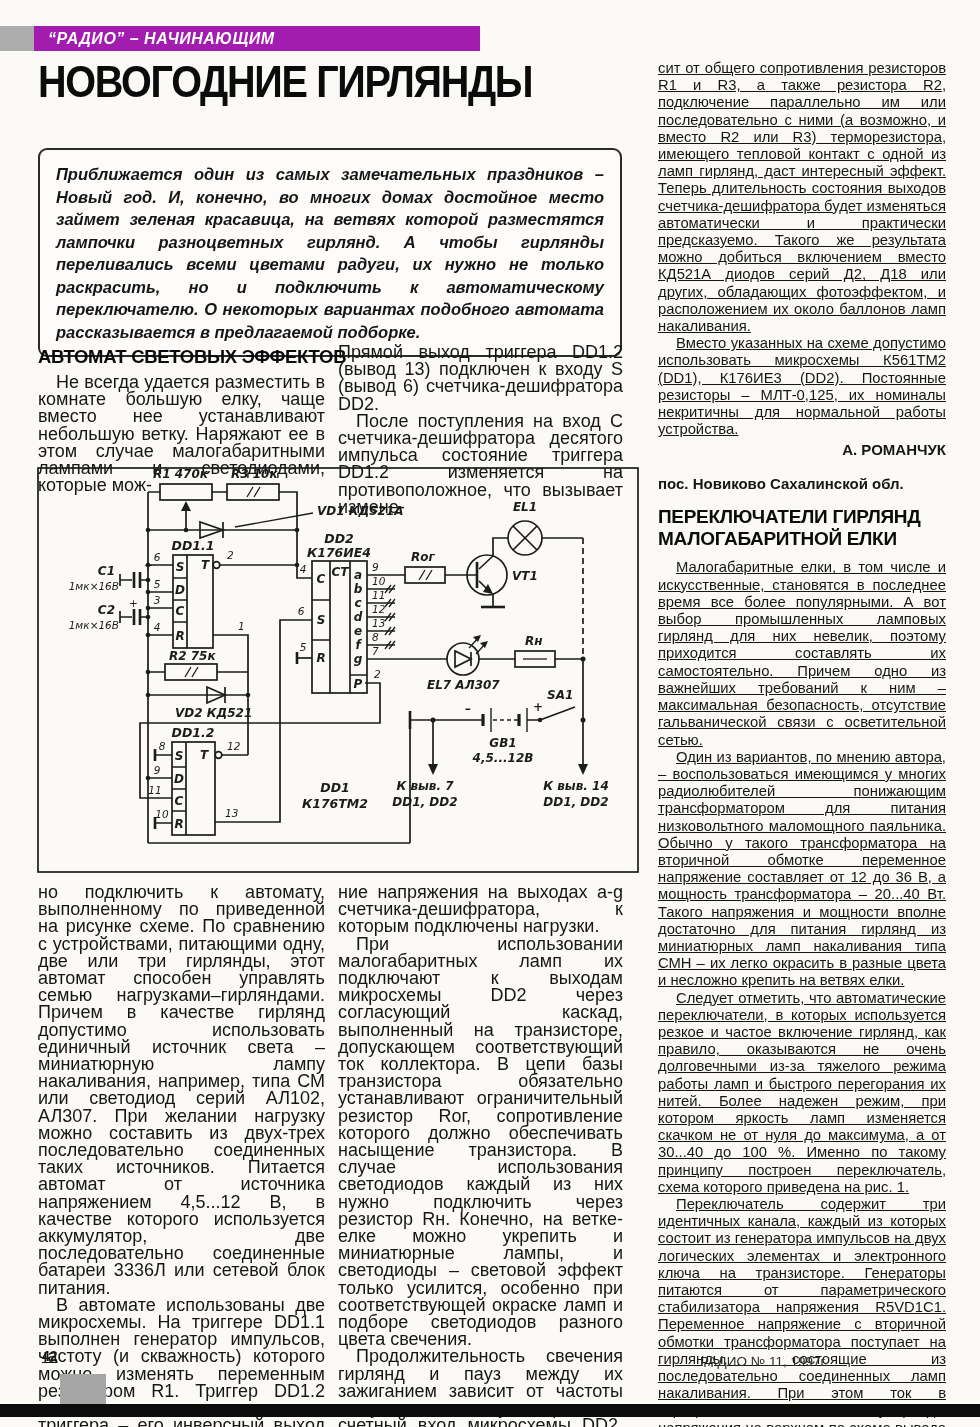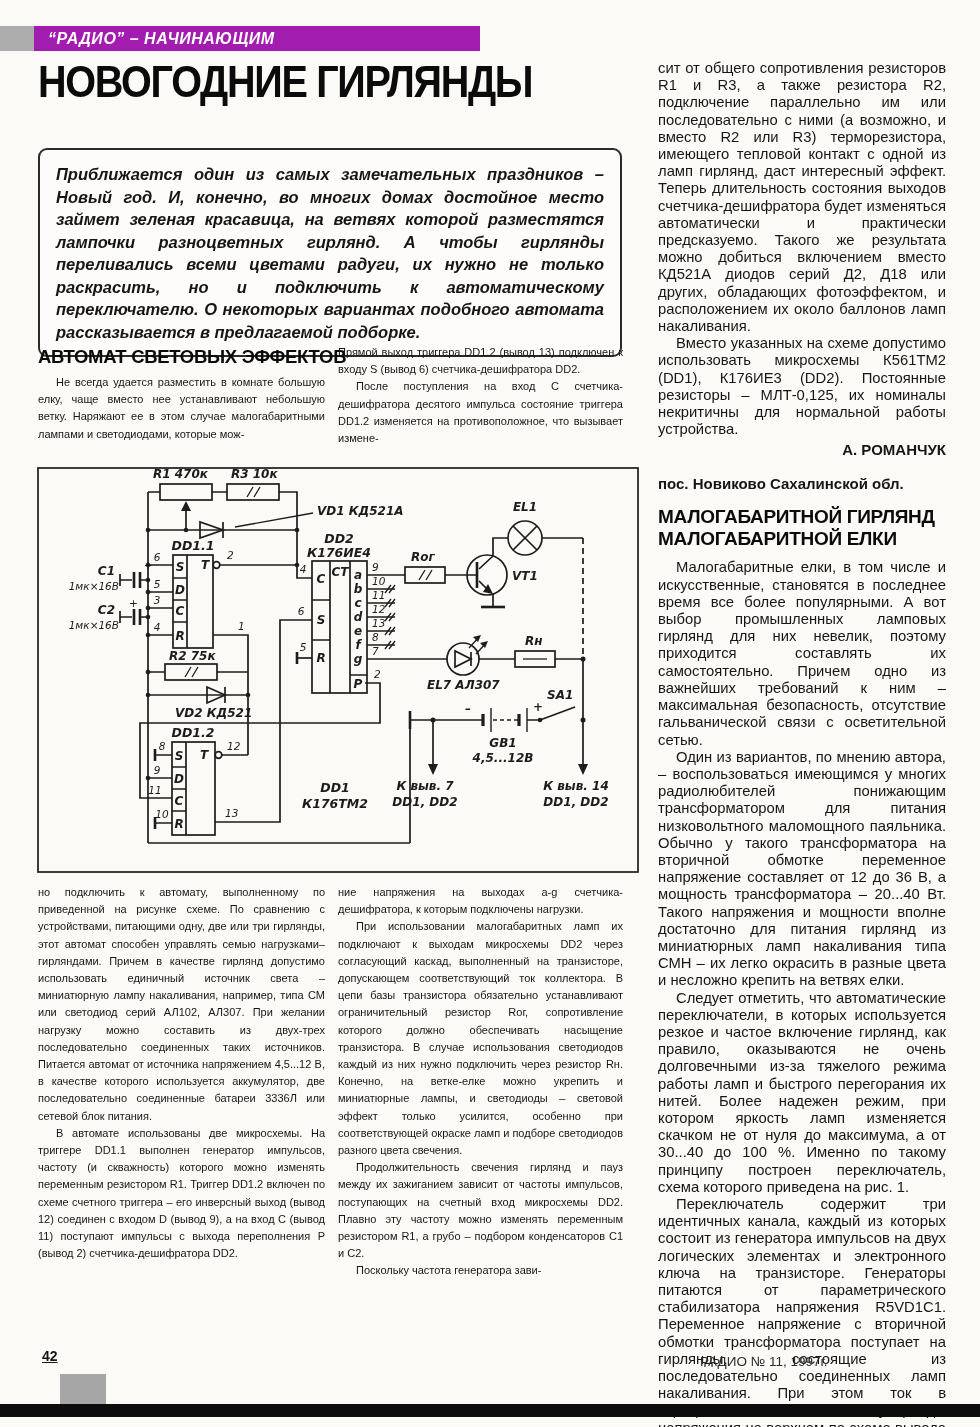--- a/index.html
+++ b/index.html
@@ -27,23 +27,23 @@
     padding:13px 16px 12px 16px;background:#fdfcfa;
   }
   .lead-box p{
     margin:0;font-weight:bold;font-style:italic;
     font-size:16.5px;line-height:22.5px;text-align:justify;
   }
   .colhead{
     font-size:18.5px;font-weight:bold;letter-spacing:-.3px;
     text-align:center;white-space:nowrap;color:#0b0b0b;
   }
-  .jp{margin:0;text-align:justify;font-size:11px;line-height:17.2px;}
+  .jp{margin:0;text-align:justify;font-size:18px;line-height:17.2px;}
   .jp.ind{text-indent:18px;}
-  .rightcol .jp{font-size:14.8px;line-height:17.2px;}
+  .rightcol .jp{font-size:14.8px;line-height:17.2px;text-decoration:underline;}
   .author{margin:3px 0 0;text-align:right;font-weight:bold;font-size:15px;line-height:18px;}
   .place{margin:16px 0 0;text-align:left;font-weight:bold;font-size:15px;line-height:18px;}
   .h2{
     margin:13px 0 9px;font-size:19px;font-weight:bold;line-height:22px;
     letter-spacing:-.3px;white-space:nowrap;color:#0b0b0b;
   }
   .pageno{left:42px;top:1348px;font-size:14px;font-weight:bold;text-decoration:underline;}
   .issue{left:700px;top:1354px;width:246px;text-align:left;font-size:13.5px;color:#2c2c2c;}
   .smudge{left:60px;top:1374px;width:46px;height:30px;background:#a6a6a6;}
   .botbar{left:0;top:1404px;width:980px;height:13px;background:#0c0c0c;}
@@ -332,21 +332,21 @@
   <p class="jp ind">Продолжительность свечения гирлянд и пауз между их зажиганием зависит от частоты импульсов, поступающих на счетный вход микросхемы DD2. Плавно эту частоту можно изменять переменным резистором R1, а грубо – подбором конденсаторов С1 и С2.</p>
   <p class="jp ind">Поскольку частота генератора зави-</p>
 </div>
 
 <div class="abs rightcol" style="left:658px;top:60px;width:288px;">
   <p class="jp">сит от общего сопротивления резисторов R1 и R3, а также резистора R2, подключение параллельно им или последовательно с ними (а возможно, и вместо R2 или R3) терморезистора, имеющего тепловой контакт с одной из ламп гирлянд, даст интересный эффект. Теперь длительность состояния выходов счетчика-дешифратора будет изменяться автоматически и практически предсказуемо. Такого же результата можно добиться включением вместо КД521А диодов серий Д2, Д18 или других, обладающих фотоэффектом, и расположением их около баллонов ламп накаливания.</p>
   <p class="jp ind">Вместо указанных на схеме допустимо использовать микросхемы К561ТМ2 (DD1), К176ИЕ3 (DD2). Постоянные резисторы – МЛТ-0,125, их номиналы некритичны для нормальной работы устройства.</p>
   <p class="author">А. РОМАНЧУК</p>
   <p class="place">пос. Новиково Сахалинской обл.</p>
   <div class="h2">
-    <div>МАЛОГАБАРИТНОЙ ГИРЛЯНД</div>
+    <div>ПЕРЕКЛЮЧАТЕЛИ ГИРЛЯНД</div>
     <div>МАЛОГАБАРИТНОЙ ЕЛКИ</div>
   </div>
   <p class="jp ind">Малогабаритные елки, в том числе и искусственные, становятся в последнее время все более популярными. А вот выбор промышленных ламповых гирлянд для них невелик, поэтому приходится составлять их самостоятельно. Причем одно из важнейших требований к ним – максимальная безопасность, отсутствие гальванической связи с осветительной сетью.</p>
   <p class="jp ind">Один из вариантов, по мнению автора, – воспользоваться имеющимся у многих радиолюбителей понижающим трансформатором для питания низковольтного маломощного паяльника. Обычно у такого трансформатора на вторичной обмотке переменное напряжение составляет от 12 до 36 В, а мощность трансформатора – 20...40 Вт. Такого напряжения и мощности вполне достаточно для питания гирлянд из миниатюрных ламп накаливания типа СМН – их легко окрасить в разные цвета и несложно крепить на ветвях елки.</p>
   <p class="jp ind">Следует отметить, что автоматические переключатели, в которых используется резкое и частое включение гирлянд, как правило, оказываются не очень долговечными из-за тяжелого режима работы ламп и быстрого перегорания их нитей. Более надежен режим, при котором яркость ламп изменяется скачком не от нуля до максимума, а от 30...40 до 100 %. Именно по такому принципу построен переключатель, схема которого приведена на рис. 1.</p>
   <p class="jp ind">Переключатель содержит три идентичных канала, каждый из которых состоит из генератора импульсов на двух логических элементах и электронного ключа на транзисторе. Генераторы питаются от параметрического стабилизатора напряжения R5VD1C1. Переменное напряжение с вторичной обмотки трансформатора поступает на гирлянды, состоящие из последовательно соединенных ламп накаливания. При этом ток в отрицательные полупериоды напряжения на верхнем по схеме выводе вторичной обмотки протекает через все гирлянды и диоды VD4, VD6, VD8. Лампы гирлянд светятся не более чем вполнакала.</p>
 </div>
 
 <div class="abs pageno">42</div>
 <div class="abs issue">РАДИО № 11, 1997г.</div>

